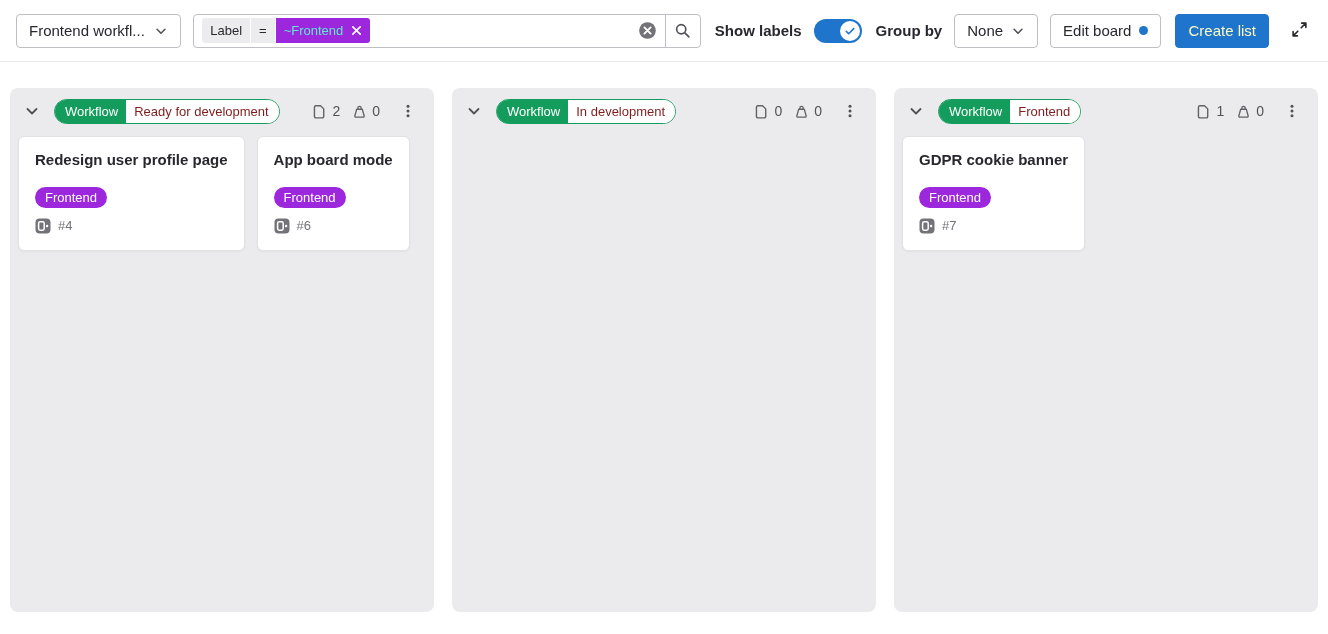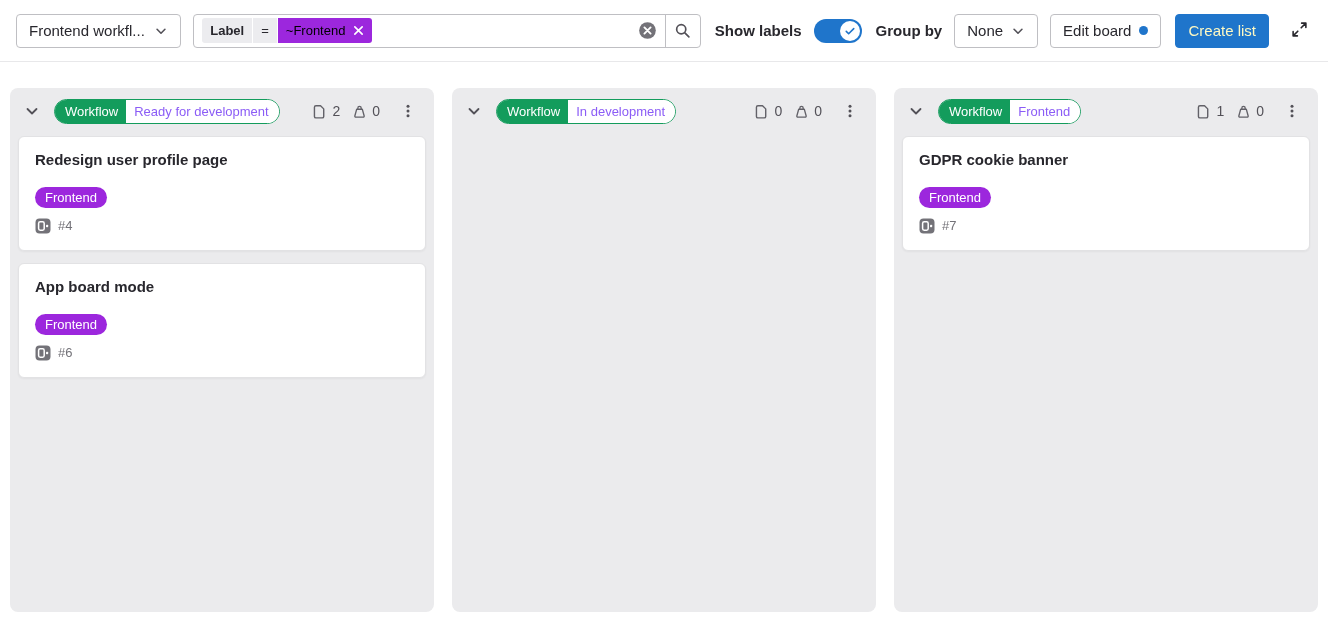--- a/index.html
+++ b/index.html
@@ -23,23 +23,23 @@
   .btn svg { flex:none; }
   .switcher { width:167px; justify-content:space-between; }
   .switcher span { overflow:hidden; text-overflow:ellipsis; white-space:nowrap; }
 
   .filterbar {
     width:514px; height:34px; border:1px solid #bfbfc3; border-radius:4px;
     display:flex; align-items:center; background:#fff; overflow:hidden;
   }
   .tokens { display:flex; align-items:center; gap:1px; margin-left:8px; flex:1; }
   .tok { font-size:13px; line-height:1; padding:6px 8px; background:#ececef; color:#28272d; }
-  .tok.first { border-radius:3px 0 0 3px;font-weight:bold; }
+  .tok.first { border-radius:3px 0 0 3px; }
   .tok.value {
-    background:#9c27dd; color:#000000; border-radius:0 3px 3px 0;
+    background:#9c27dd; color:#5eead4; border-radius:0 3px 3px 0;
     display:flex; align-items:center; gap:8px; cursor:pointer;
   }
   .clear-btn {
     border:none; background:none; padding:0 8px; height:100%;
     display:flex; align-items:center; cursor:pointer;
   }
   .search-btn {
     border:none; border-left:1px solid #bfbfc3; background:none; height:100%;
     width:35px; display:flex; align-items:center; justify-content:center; cursor:pointer;
   }
@@ -63,26 +63,26 @@
     flex:none; width:424px; height:524px; background:#ebebed; border-radius:8px;
     display:flex; flex-direction:column;
   }
   .col-header { display:flex; align-items:center; height:46px; padding:0 14px 0 12px; gap:12px; flex:none; }
   .col-collapse { border:none; background:none; padding:2px; cursor:pointer; color:#535158; display:flex; }
   .scoped {
     display:inline-flex; border:1px solid #139c5c; border-radius:999px; overflow:hidden;
     font-size:13px; line-height:1; cursor:pointer;
   }
   .scoped .scope { background:#139c5c; color:#fff; padding:5px 8px 5px 10px; }
-  .scoped .sval { background:#fff; color:#8b5cf6; padding:5px 10px 5px 8px; }
+  .scoped .sval { background:#fff; color:#7f1d1d; padding:5px 10px 5px 8px; }
   .col-meta { margin-left:auto; display:flex; align-items:center; gap:12px; color:#535158; font-size:14px; }
   .meta-group { display:flex; align-items:center; gap:5px; }
   .kebab-btn { border:none; background:none; padding:2px 4px; margin-left:4px; cursor:pointer; display:flex; }
 
-  .cards { padding:2px 8px 8px; display:flex; flex-direction:column; gap:12px; overflow:hidden; }
+  .cards { padding:2px 8px 8px; display:flex; flex-direction:row; gap:12px; overflow:hidden; }
   .card {
     background:#fff; border:1px solid #e2e2e4; border-radius:6px;
     padding:14px 16px 16px; cursor:pointer; box-shadow:0 1px 2px rgba(40,39,45,.05);
   }
   .card-title { font-size:15px; font-weight:700; color:#28272d; line-height:1.25; }
   .card-label {
     display:inline-block; margin-top:17px; background:#9c27dd; color:#fff;
     font-size:13px; line-height:1; padding:4px 10px; border-radius:999px; cursor:pointer;
   }
   .card-ref { margin-top:10px; display:flex; align-items:center; gap:7px; color:#737278; font-size:13px; }

